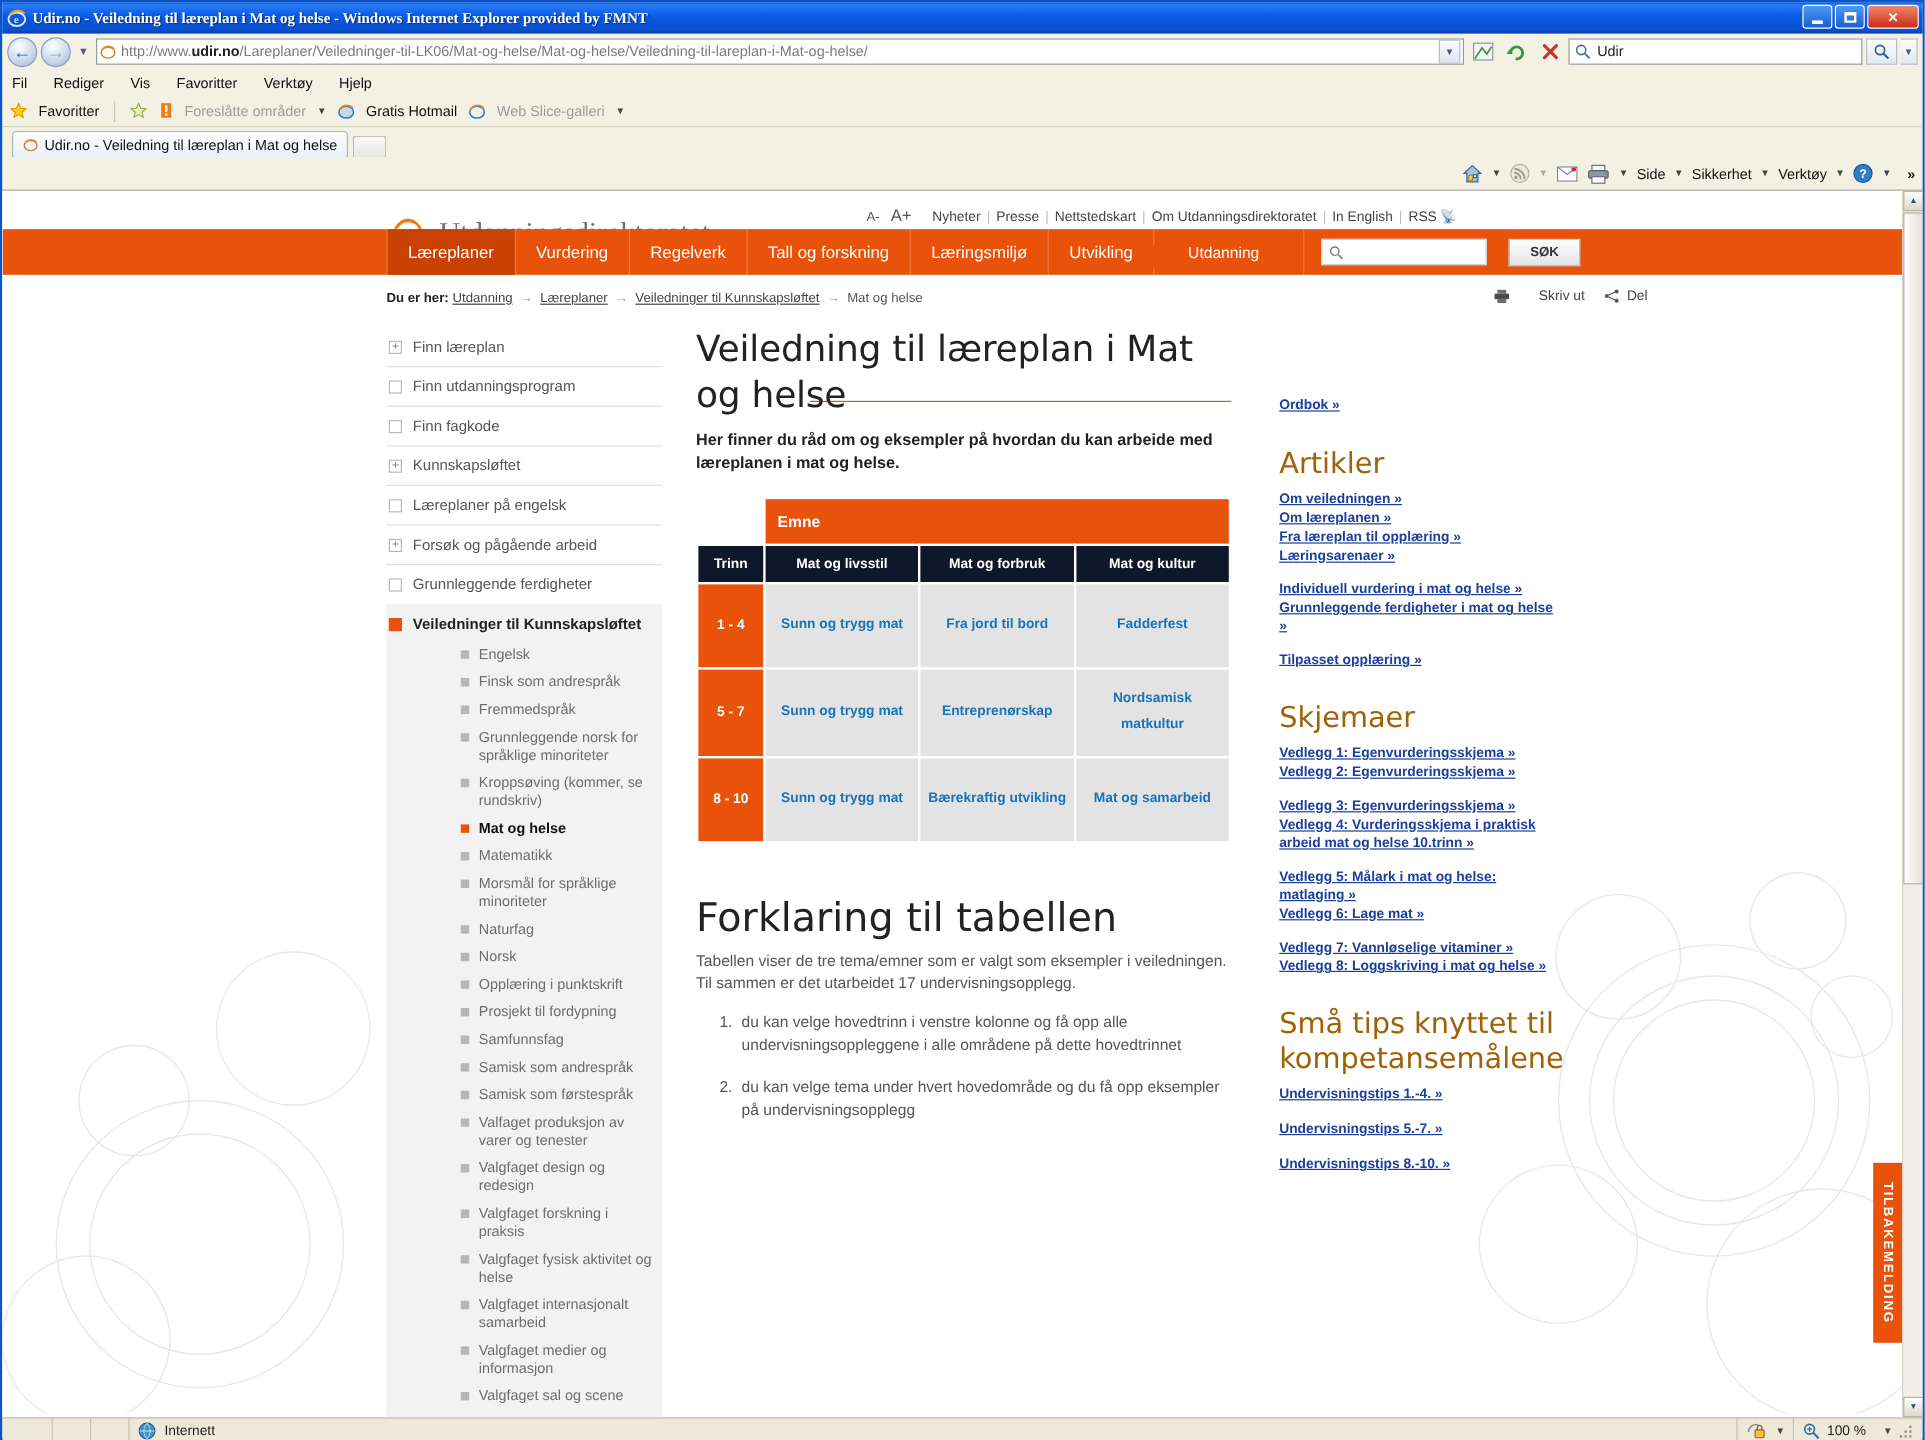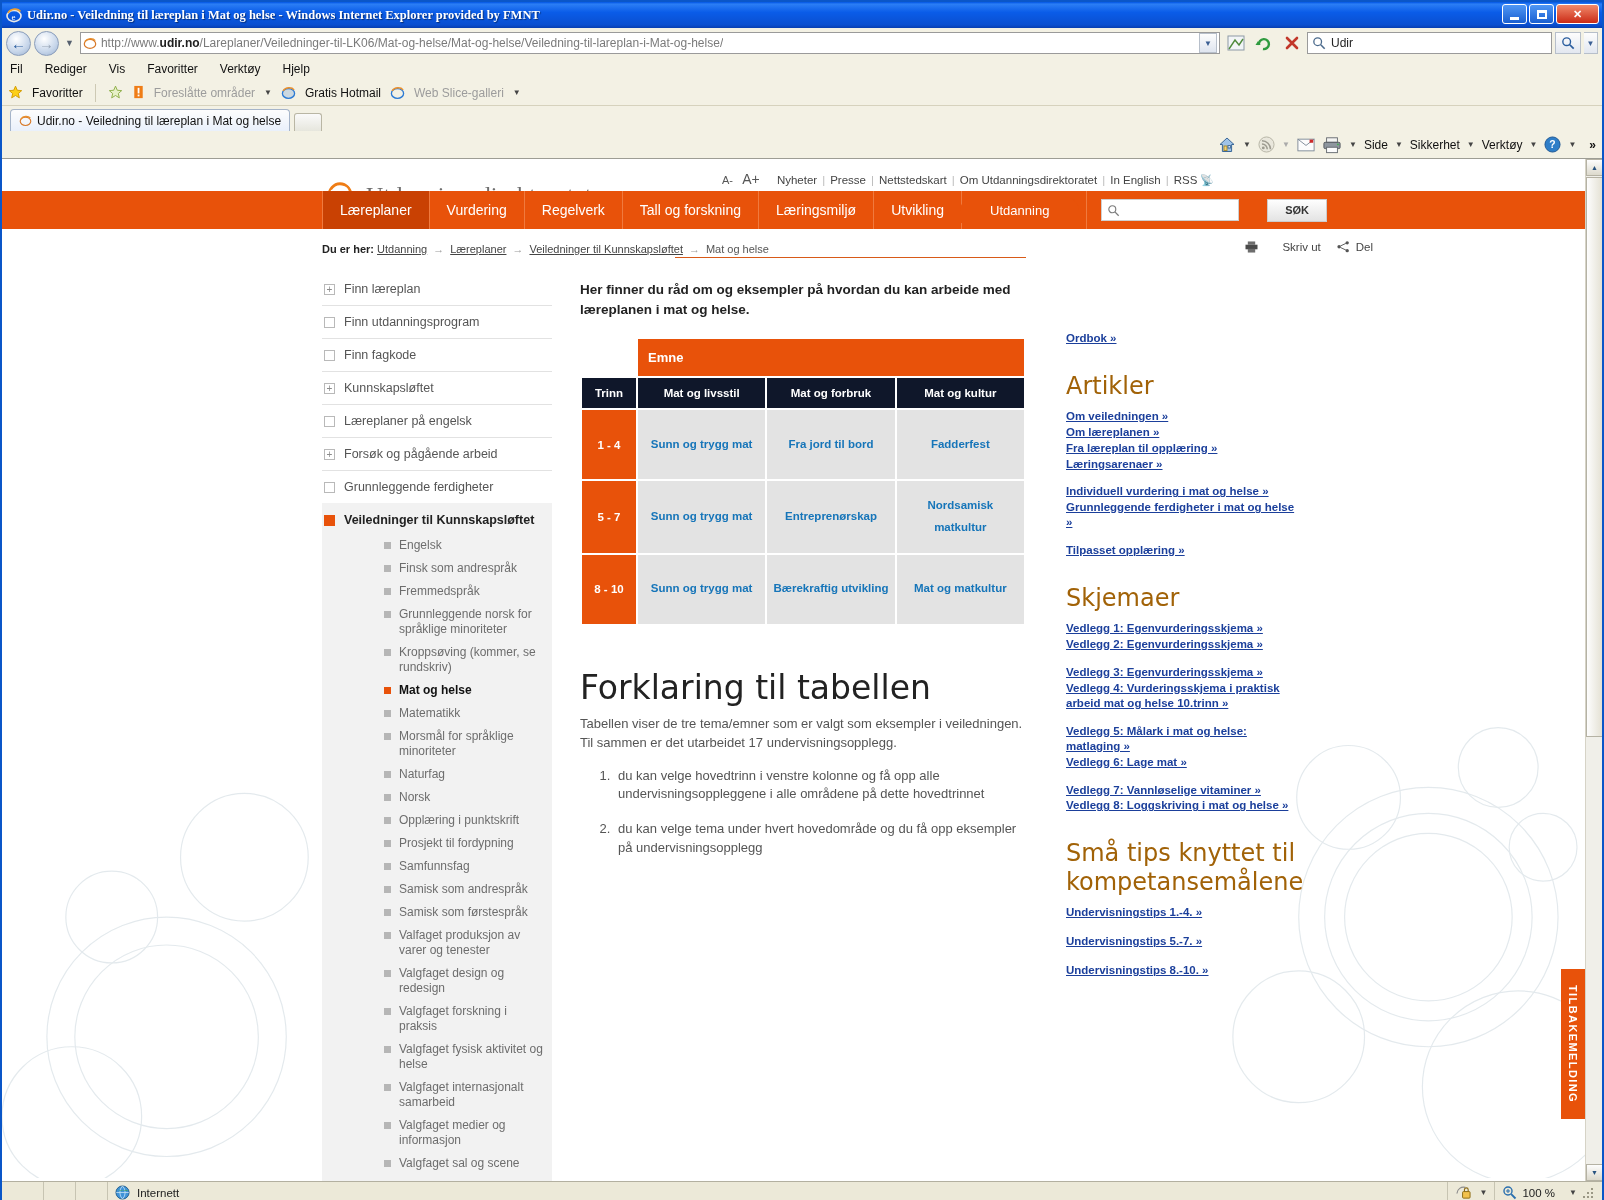--- a/index.html
+++ b/index.html
@@ -127,21 +127,21 @@
               font-size:13px; color:#444; background:#eceae4;
               border-radius:14px 14px 0 0; margin-left:-6px; }
   .sect-tab.active { background:#e8520a; color:#fff; z-index:2; position:relative; }
 
   .mainnav { height:38px; background:#e8520a; display:flex; align-items:stretch; position:relative; }
   .mainnav .spacer { width:320px; }
   .mainnav .nv { padding:0 17px; display:flex; align-items:center; color:#fff; font-size:14px;
                  border-right:1px solid #f07a3e; white-space:nowrap; }
   .mainnav .nv.active { background:#c94103; }
   .mainnav .nv.first { border-left:1px solid #f07a3e; }
-  .navsearch { display:flex; align-items:center; margin-left:14px; gap:28px; }
+  .navsearch { display:flex; align-items:center; margin-left:14px; gap:18px; }
   .navsearch .inp { width:138px; height:22px; background:#fff; border:1px solid #cfcfcf;
                     display:flex; align-items:center; padding-left:5px; }
   .navsearch .btn { width:60px; height:23px; background:linear-gradient(to bottom,#fefefe,#e3e3e3);
                     border:1px solid #cccccc; display:flex; align-items:center; justify-content:center;
                     font-size:11px; font-weight:bold; color:#333; }
 
   
   .content { position:relative; padding:0 0 0 0; }
   .breadcrumb { position:absolute; left:320px; top:14px; font-size:11px; color:#444; white-space:nowrap; }
   .breadcrumb b { color:#222; }
@@ -625,20 +625,21 @@
                   </li>
                   <li class="">
                     <span class="bul"></span>
                     <span>Valgfaget sal og scene</span>
                   </li>
                 </ul>
             </div>
           </div>
 
           <div class="centercol">
+            <h1 class="title">Veiledning til læreplan i Mat og helse</h1>
             <div class="title-rule"></div>
 
             <p class="lead">Her finner du råd om og eksempler på hvordan du kan arbeide med læreplanen i mat og helse.</p>
 
             <table class="emne">
               <tbody>
                   <tr>
                 <td class="emne-blank"></td>
                 <td class="emne-top" colspan="3">Emne</td>
               </tr>
@@ -657,21 +658,21 @@
               <tr>
                 <td class="emne-trinn">5 - 7</td>
                 <td class="emne-cell">Sunn og trygg mat</td>
                 <td class="emne-cell">Entreprenørskap</td>
                 <td class="emne-cell">Nordsamisk matkultur</td>
               </tr>
               <tr>
                 <td class="emne-trinn">8 - 10</td>
                 <td class="emne-cell">Sunn og trygg mat</td>
                 <td class="emne-cell">Bærekraftig utvikling</td>
-                <td class="emne-cell">Mat og matkultur</td>
+                <td class="emne-cell">Mat og samarbeid</td>
               </tr>
             </tbody>
               </table>
 
             <h2 class="sub">Forklaring til tabellen</h2>
             <p class="body-p">Tabellen viser de tre tema/emner som er valgt som eksempler i veiledningen. Til sammen er det utarbeidet 17 undervisningsopplegg.</p>
             <ol class="steps">
               <li>du kan velge hovedtrinn i venstre kolonne og få opp alle undervisningsoppleggene i alle områdene på dette hovedtrinnet</li>
               <li>du kan velge tema under hvert hovedområde og du få opp eksempler på undervisningsopplegg</li>
             </ol>

